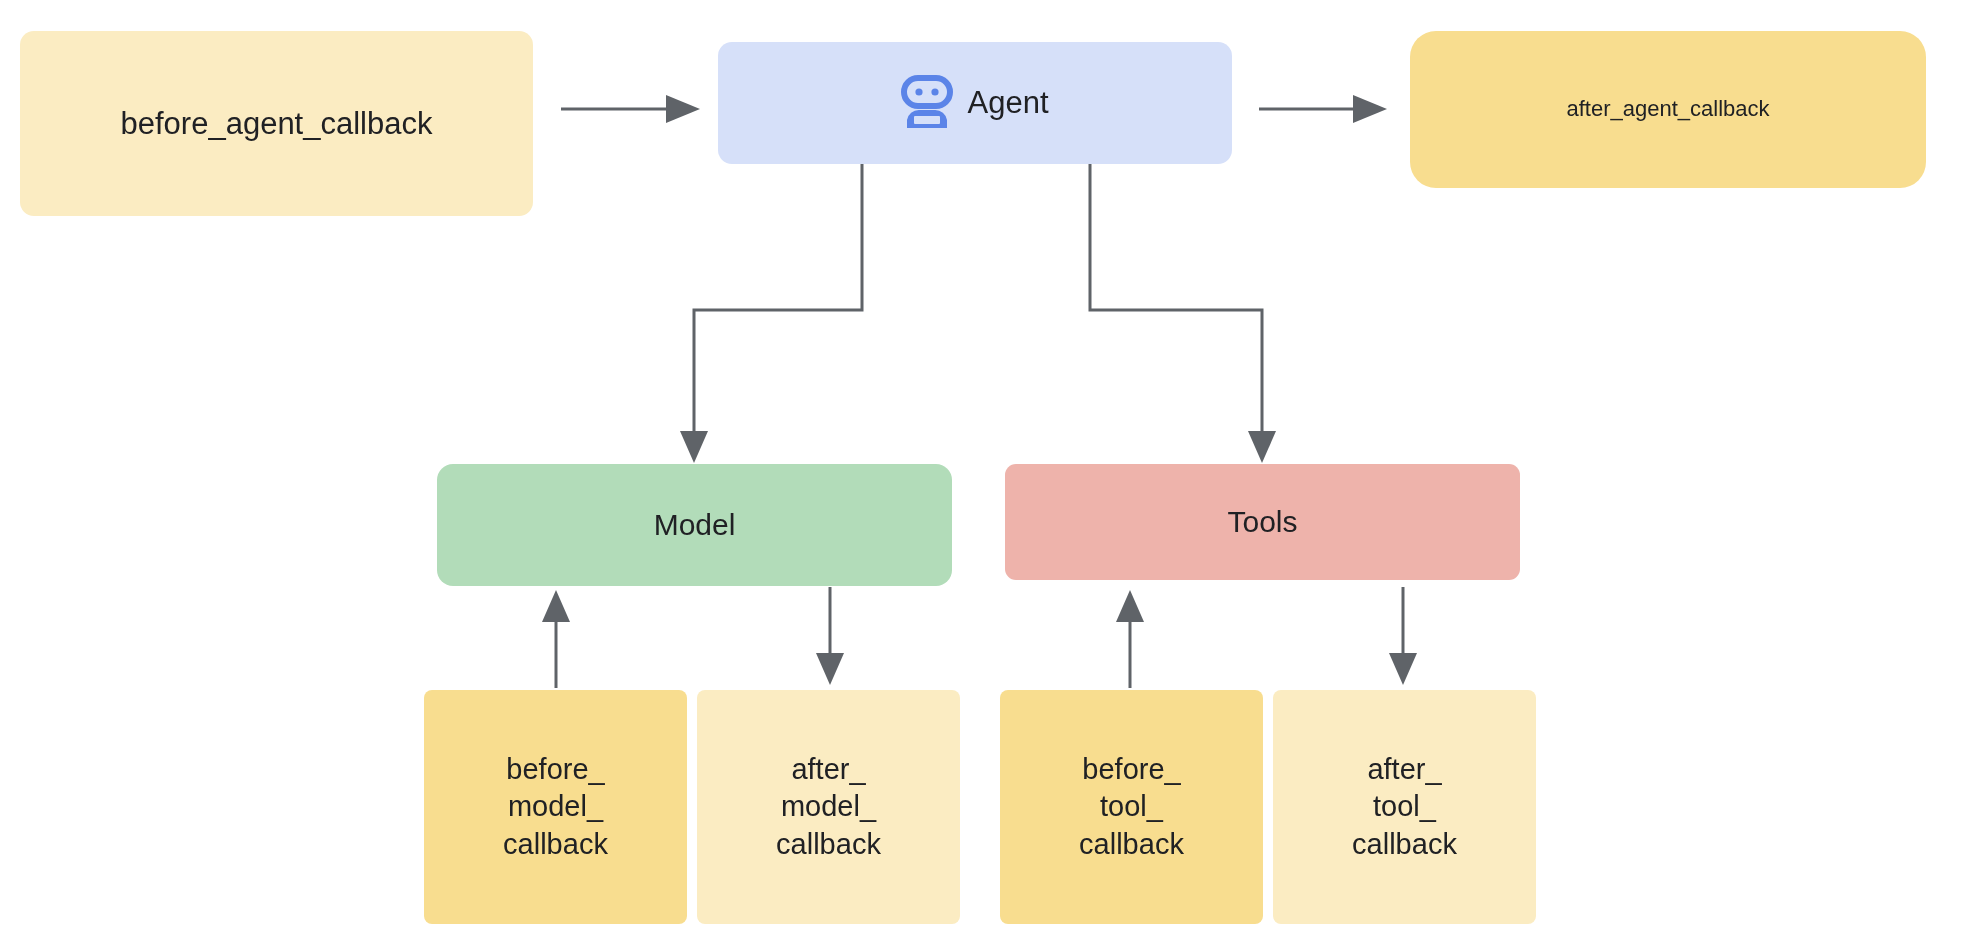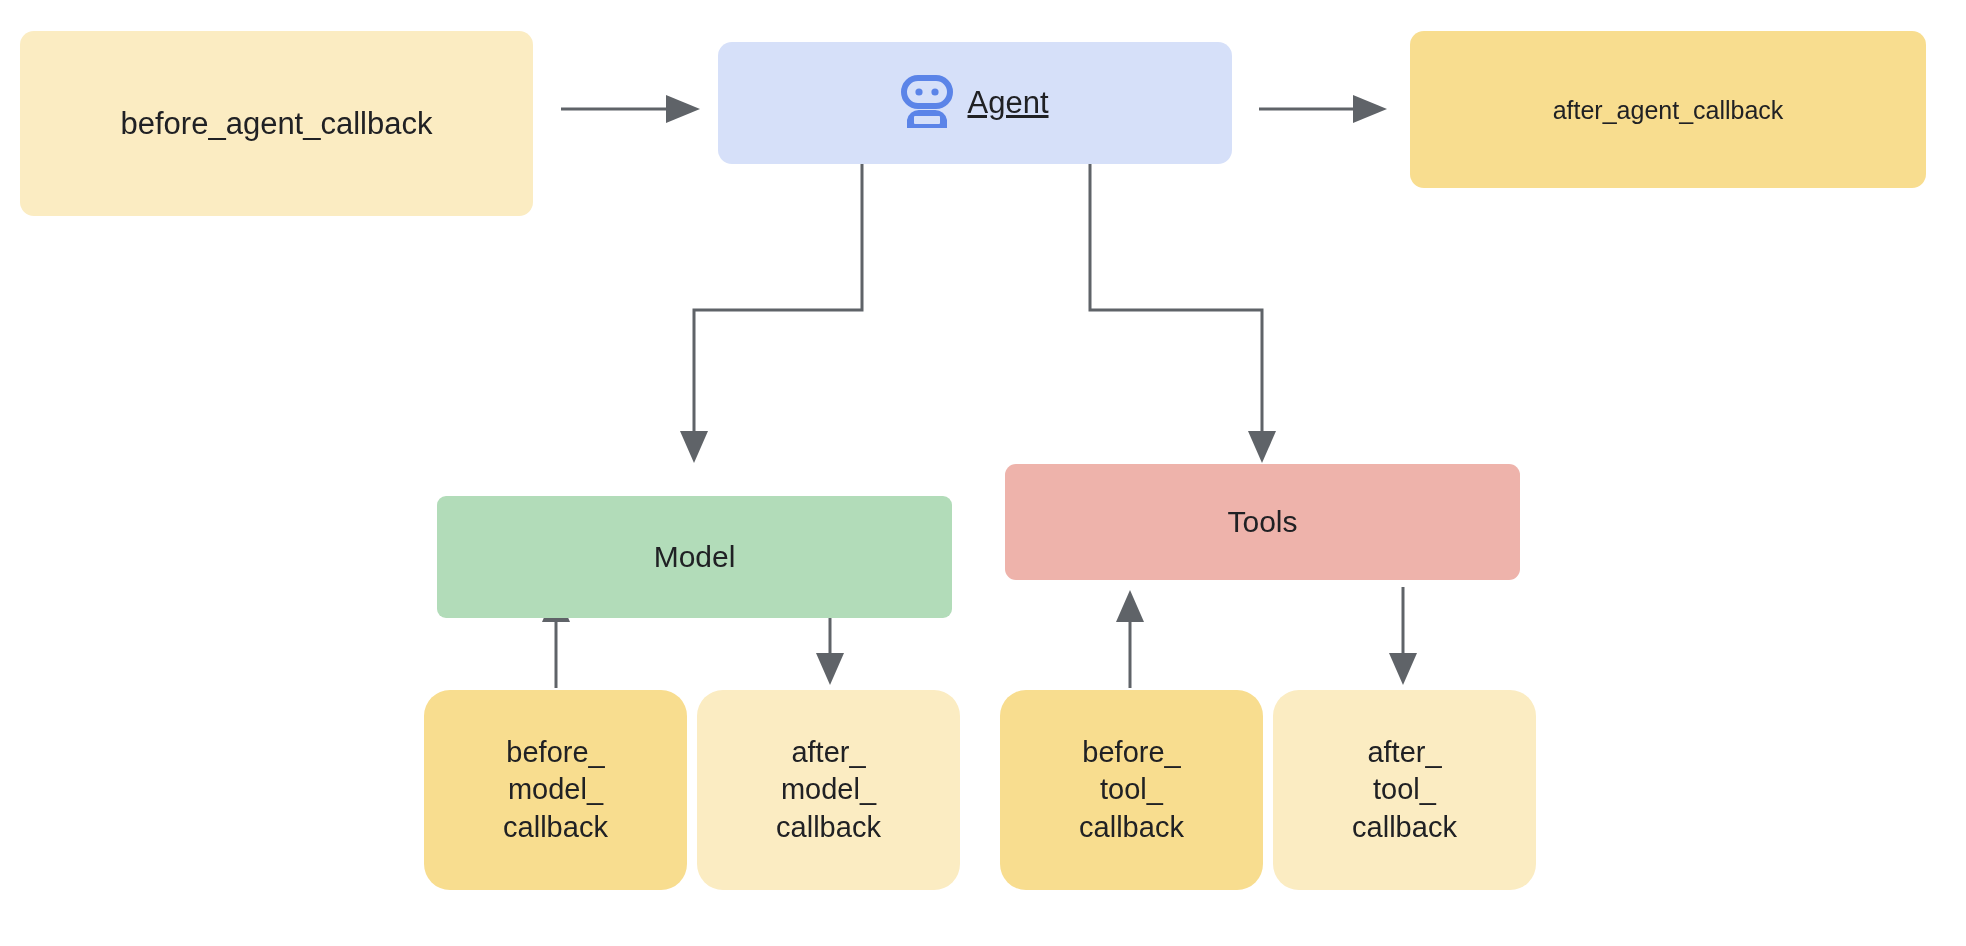--- a/index.html
+++ b/index.html
@@ -37,47 +37,45 @@
     width: 513px; height: 185px;
     border-radius: 14px;
     font-size: 31px;
   }
   #node-agent {
     left: 718px; top: 42px;
     width: 514px; height: 122px;
     border-radius: 14px;
     font-size: 31px;
     gap: 14px;
-    text-decoration: underline;
   }
   #node-after-agent {
     left: 1410px; top: 31px;
     width: 516px; height: 157px;
-    border-radius: 14px;
-    font-size: 25px;
+    border-radius: 26px;
+    font-size: 22px;
   }
   
   #node-model {
     left: 437px; top: 464px;
     width: 515px; height: 122px;
-    border-radius: 9px;
+    border-radius: 16px;
     font-size: 30px;
-    margin-top: 32px;
   }
   #node-tools {
     left: 1005px; top: 464px;
     width: 515px; height: 116px;
     border-radius: 11px;
     font-size: 30px;
   }
   
   .leaf {
     top: 690px;
-    height: 200px;
-    border-radius: 26px;
+    height: 234px;
+    border-radius: 8px;
     font-size: 29px;
     justify-content: center;
   }
   #node-before-model { left: 424px;  width: 263px; }
   #node-after-model  { left: 697px;  width: 263px; }
   #node-before-tool  { left: 1000px; width: 263px; }
   #node-after-tool   { left: 1273px; width: 263px; }
 
   
   .robot-icon {

